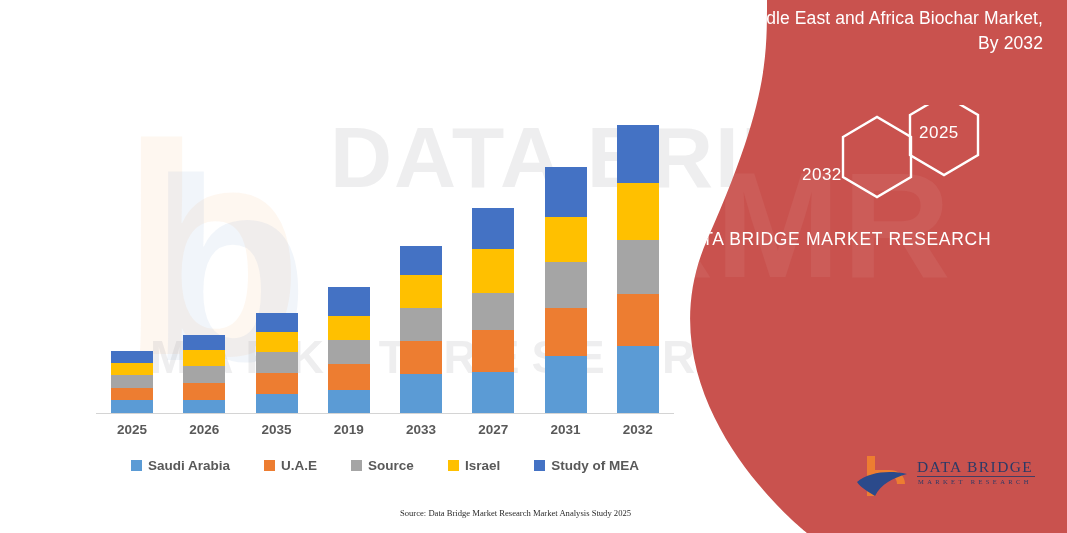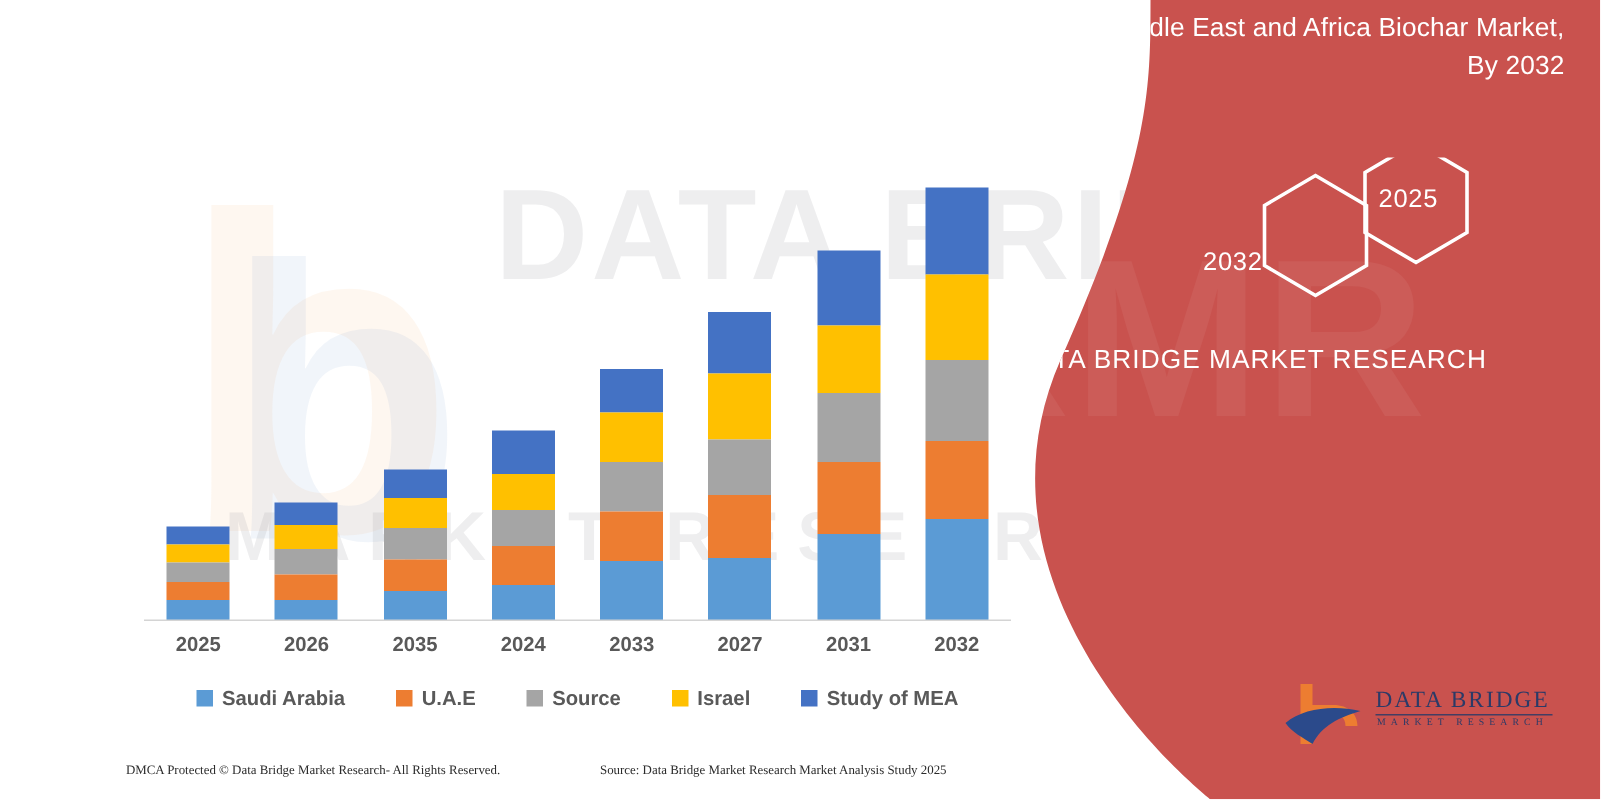--- a/index.html
+++ b/index.html
@@ -190,21 +190,21 @@
         <span class="seg" style="background: rgb(165, 165, 165); height: 53.38px;"></span>
         <span class="seg" style="background: rgb(237, 125, 49); height: 52.3333px;"></span>
         <span class="seg" style="background: rgb(91, 155, 213); height: 68.0333px;"></span>
       </div>
     </div>
   <div class="axis-line"></div>
   <div class="xlabels" id="xlabels">
       <div class="xlab" style="left: 6.125px;">2025</div>
       <div class="xlab" style="left: 78.375px;">2026</div>
       <div class="xlab" style="left: 150.625px;">2035</div>
-      <div class="xlab" style="left: 222.875px;">2024</div>
+      <div class="xlab" style="left: 222.875px;">2019</div>
       <div class="xlab" style="left: 295.125px;">2033</div>
       <div class="xlab" style="left: 367.375px;">2027</div>
       <div class="xlab" style="left: 439.625px;">2031</div>
       <div class="xlab" style="left: 511.875px;">2032</div>
     </div>
 
   <div class="legend" id="legend">
       <div class="legend-item">
         <span class="legend-sw" style="background: rgb(91, 155, 213);"></span>
         <span class="legend-lb">Saudi Arabia</span>
@@ -221,21 +221,20 @@
         <span class="legend-sw" style="background: rgb(255, 192, 0);"></span>
         <span class="legend-lb">Israel</span>
       </div>
       <div class="legend-item">
         <span class="legend-sw" style="background: rgb(68, 114, 196);"></span>
         <span class="legend-lb">Study of MEA</span>
       </div>
     </div>
 
   <div class="footer">
-    <div class="foot-l">DMCA Protected © Data Bridge Market Research-  All Rights Reserved.</div>
     <div class="foot-r">Source: Data Bridge Market Research  Market Analysis Study 2025</div>
   </div>
 
   <div class="red-panel">
     <div class="wm">RMR</div>
 
     <div class="panel-title">Middle East and Africa Biochar Market, By 2032</div>
 
     <div class="hexwrap">
       <svg class="hex" viewBox="0 0 260 140">

